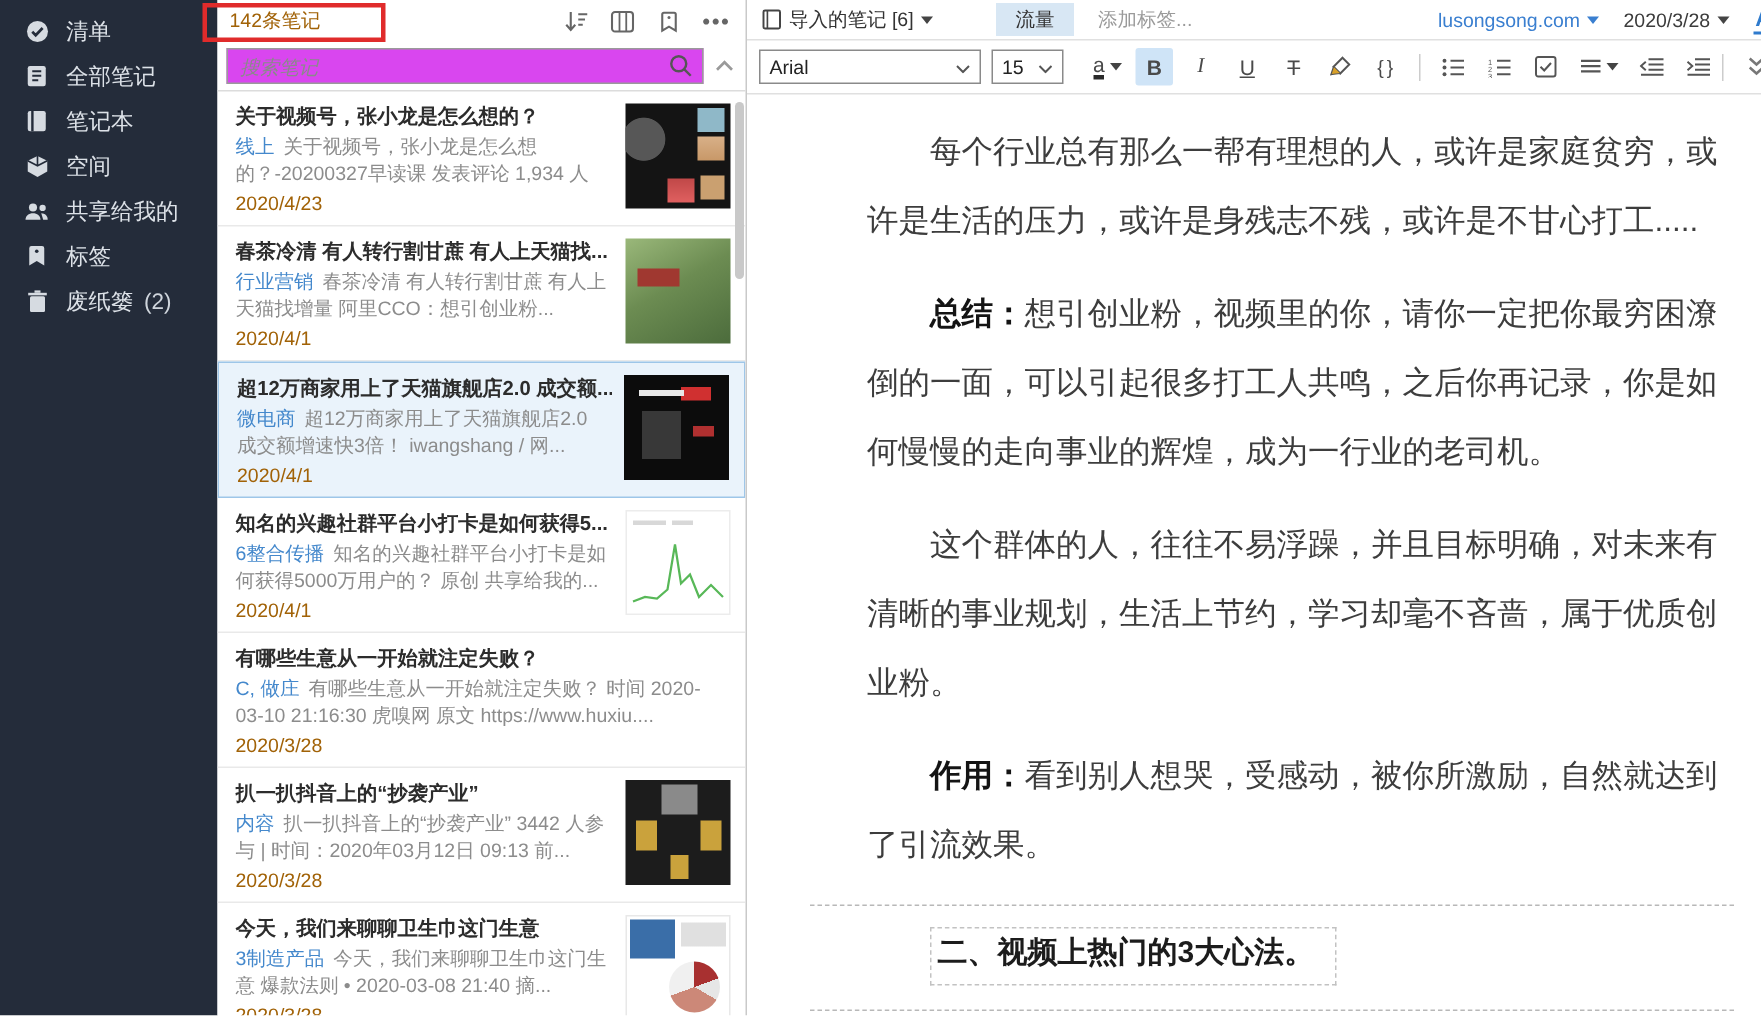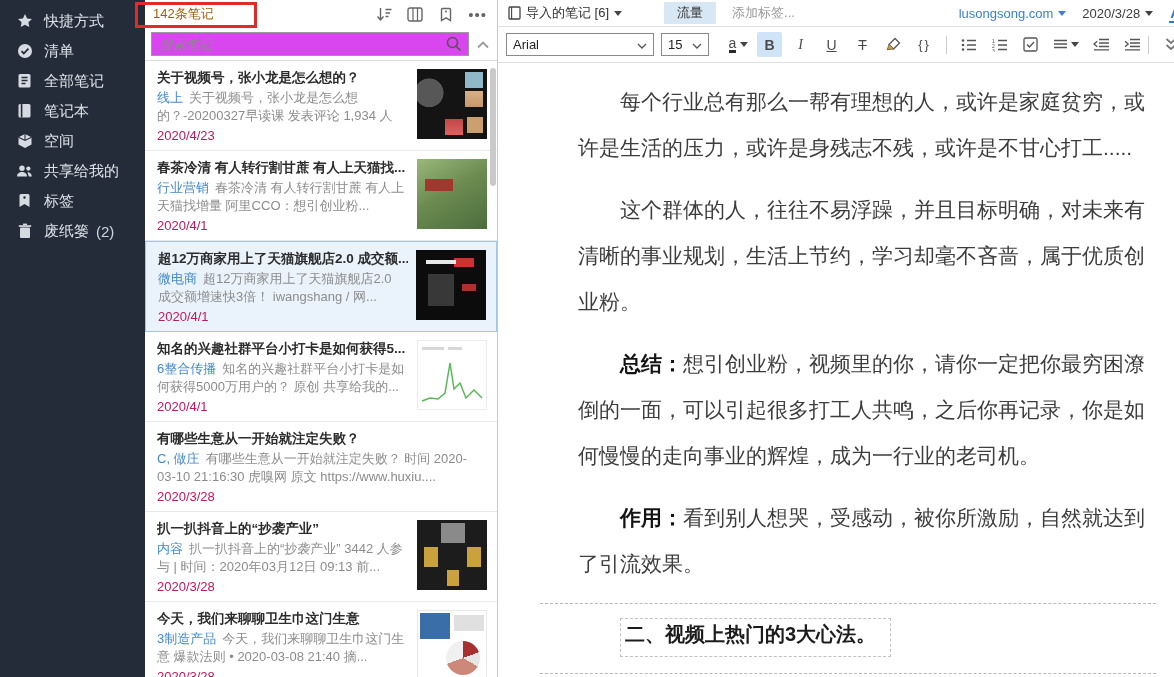--- a/index.html
+++ b/index.html
@@ -28,21 +28,21 @@
   .search-input::placeholder { font-style:italic; color:#8a8a8a; }
   .search-ic { position:absolute; right:6px; top:3px; }
   .chev-up { margin-left:8px; color:#9a9a9a; }
   .list-body { border-top:1px solid #dcdcdc; flex:1; overflow:hidden; }
   .note { display:flex; padding:8px 10px 6px 12px; border-bottom:1px solid #e9e9e9; min-height:87px; }
   .note.selected { background:#eaf3fb; border:1px solid #9ec6e8; }
   .note-main { flex:1; min-width:0; padding-right:8px; }
   .note-title { font-size:13.5px; font-weight:bold; color:#2c2c2c; line-height:18px; white-space:nowrap; overflow:hidden; }
   .note-excerpt { font-size:13px; color:#8c8c8c; line-height:18px; max-height:36px; overflow:hidden; margin-top:2px; }
   .note-tag { color:#4488cc; margin-right:6px; }
-  .note-date { font-size:13px; color:#be185d; line-height:17px; margin-top:2px; }
+  .note-date { font-size:13px; color:#a16207; line-height:17px; margin-top:2px; }
   .thumb { width:70px; height:70px; flex-shrink:0; position:relative; overflow:hidden; background-repeat:no-repeat; }
   .t1 { background-color:#141414;
         background-image:radial-gradient(circle at 30% 34%, #575757 26%, transparent 27%),
           linear-gradient(#8fb8c8,#8fb8c8),linear-gradient(#d8b088,#c89868),
           linear-gradient(#c04848,#e06060),linear-gradient(#caa070,#caa070);
         background-size:58% 100%,18px 16px,18px 16px,18px 16px,16px 16px;
         background-position:0 0,48px 3px,48px 22px,28px 50px,50px 48px; }
   .t2 { background-image:linear-gradient(#a03830,#a03830),linear-gradient(150deg,#9ab87a,#6c8c52 45%,#4c6c3c); 
         background-size:28px 12px,100% 100%; background-position:8px 20px,0 0; }
   .t3 { background-color:#0c0c0c;
@@ -99,28 +99,20 @@
 </style>
 </head>
 <body>
 
 <div class="app">
 
   <div class="sidebar">
     <div class="side-item">
       <span class="ic">
         <svg width="16" height="16" viewBox="0 0 16 16">
-            <path d="M8 1l2.1 4.4 4.9.6-3.6 3.3.9 4.8L8 11.7l-4.3 2.4.9-4.8L1 6l4.9-.6z" fill="#d6dbe1"></path>
-          </svg>
-      </span>
-      <span>快捷方式</span>
-    </div>
-    <div class="side-item">
-      <span class="ic">
-        <svg width="16" height="16" viewBox="0 0 16 16">
             <circle cx="8" cy="8" r="7" fill="#d6dbe1"></circle>
             <path d="M4.5 8.2l2.3 2.3 4.6-4.8" stroke="#242c3a" stroke-width="1.8" fill="none"></path>
           </svg>
       </span>
       <span>清单</span>
     </div>
     <div class="side-item">
       <span class="ic">
         <svg width="15" height="16" viewBox="0 0 15 16">
             <rect x="1.5" y="1" width="12" height="13.5" rx="1.5" fill="#d6dbe1"></rect>
@@ -404,22 +396,22 @@
       <span class="vsep" style="margin-left:auto"></span>
       <span class="tool-btn">
         <svg width="12" height="14" viewBox="0 0 12 14">
             <path d="M1.5 1l4.5 4 4.5-4M1.5 7l4.5 4 4.5-4" stroke="#777" stroke-width="1.7" fill="none"></path>
           </svg>
       </span>
     </div>
 
     <div class="content">
       <p>每个行业总有那么一帮有理想的人，或许是家庭贫穷，或许是生活的压力，或许是身残志不残，或许是不甘心打工.....</p>
+      <p><span class="blabel">总结：</span><span>想引创业粉，视频里的你，请你一定把你最穷困潦倒的一面，可以引起很多打工人共鸣，之后你再记录，你是如何慢慢的走向事业的辉煌，成为一行业的老司机。</span></p>
       <p>这个群体的人，往往不易浮躁，并且目标明确，对未来有清晰的事业规划，生活上节约，学习却毫不吝啬，属于优质创业粉。</p>
-      <p><span class="blabel">总结：</span><span>想引创业粉，视频里的你，请你一定把你最穷困潦倒的一面，可以引起很多打工人共鸣，之后你再记录，你是如何慢慢的走向事业的辉煌，成为一行业的老司机。</span></p>
       <p><span class="blabel">作用：</span><span>看到别人想哭，受感动，被你所激励，自然就达到了引流效果。</span></p>
       <div class="table-sec">
         <div class="heading-box">二、视频上热门的3大心法。</div>
       </div>
       <div class="bottom-dash"></div>
     </div>
 
   </div>
 
 </div>

